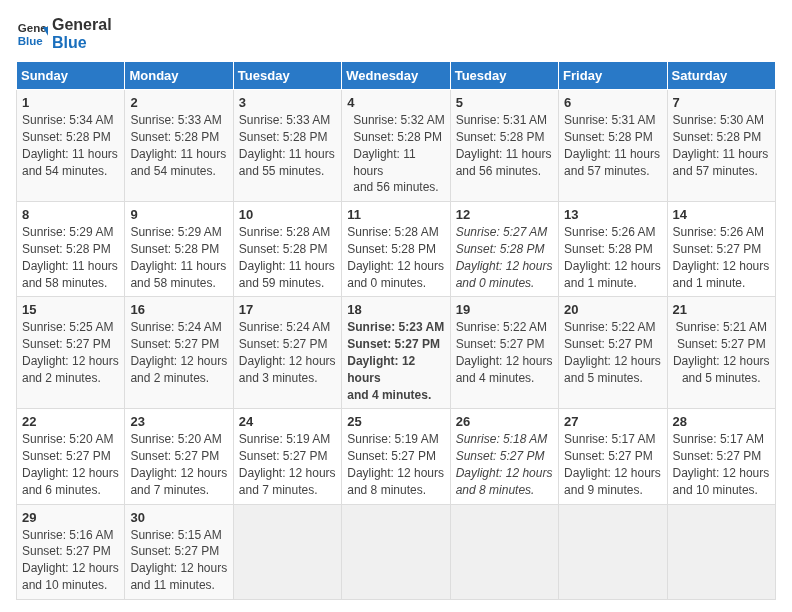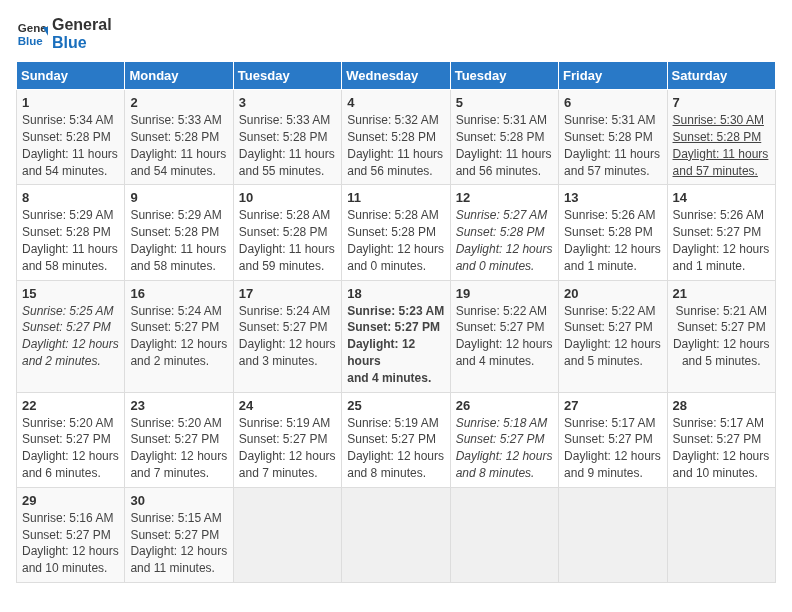--- a/index.html
+++ b/index.html
@@ -120,42 +120,42 @@
         </td>
         <td>
           <span class="day-num">3</span>
           <div class="day-info" style="white-space: pre-line;">Sunrise: 5:33 AM
 Sunset: 5:28 PM
 Daylight: 11 hours
 and 55 minutes.</div>
         </td>
         <td>
           <span class="day-num">4</span>
-          <div class="day-info" style="white-space: pre-line;">Sunrise: 5:32 AM
+          <div class="day-info" style="white-space: pre-line; margin-left: 6px;">Sunrise: 5:32 AM
 Sunset: 5:28 PM
 Daylight: 11 hours
 and 56 minutes.</div>
         </td>
         <td>
           <span class="day-num">5</span>
           <div class="day-info" style="white-space: pre-line;">Sunrise: 5:31 AM
 Sunset: 5:28 PM
 Daylight: 11 hours
 and 56 minutes.</div>
         </td>
         <td>
           <span class="day-num">6</span>
           <div class="day-info" style="white-space: pre-line;">Sunrise: 5:31 AM
 Sunset: 5:28 PM
 Daylight: 11 hours
 and 57 minutes.</div>
         </td>
         <td>
           <span class="day-num">7</span>
-          <div class="day-info" style="white-space: pre-line; text-decoration: underline;">Sunrise: 5:30 AM
+          <div class="day-info" style="white-space: pre-line;">Sunrise: 5:30 AM
 Sunset: 5:28 PM
 Daylight: 11 hours
 and 57 minutes.</div>
         </td>
       </tr>
       <tr>
         <td>
           <span class="day-num">8</span>
           <div class="day-info" style="white-space: pre-line;">Sunrise: 5:29 AM
 Sunset: 5:28 PM
@@ -201,21 +201,21 @@
           <span class="day-num">14</span>
           <div class="day-info" style="white-space: pre-line;">Sunrise: 5:26 AM
 Sunset: 5:27 PM
 Daylight: 12 hours
 and 1 minute.</div>
         </td>
       </tr>
       <tr>
         <td>
           <span class="day-num">15</span>
-          <div class="day-info" style="white-space: pre-line; font-style: italic;">Sunrise: 5:25 AM
+          <div class="day-info" style="white-space: pre-line;">Sunrise: 5:25 AM
 Sunset: 5:27 PM
 Daylight: 12 hours
 and 2 minutes.</div>
         </td>
         <td>
           <span class="day-num">16</span>
           <div class="day-info" style="white-space: pre-line;">Sunrise: 5:24 AM
 Sunset: 5:27 PM
 Daylight: 12 hours
 and 2 minutes.</div>

